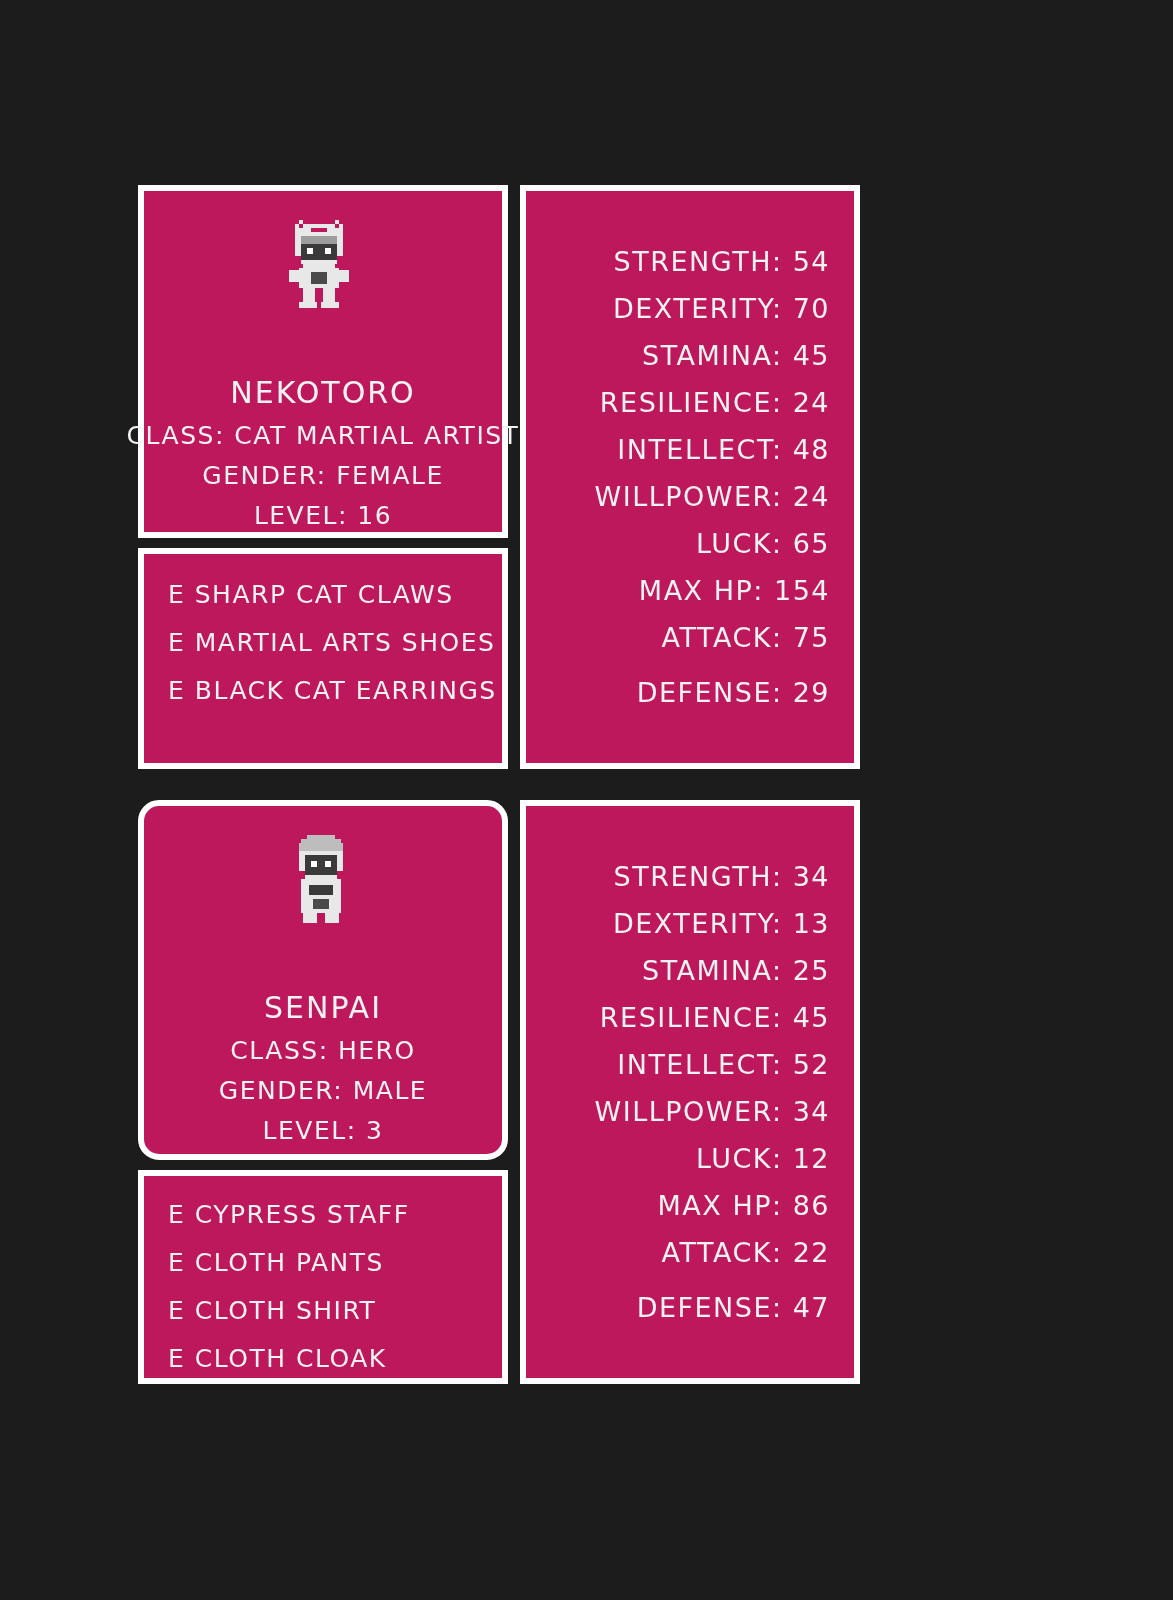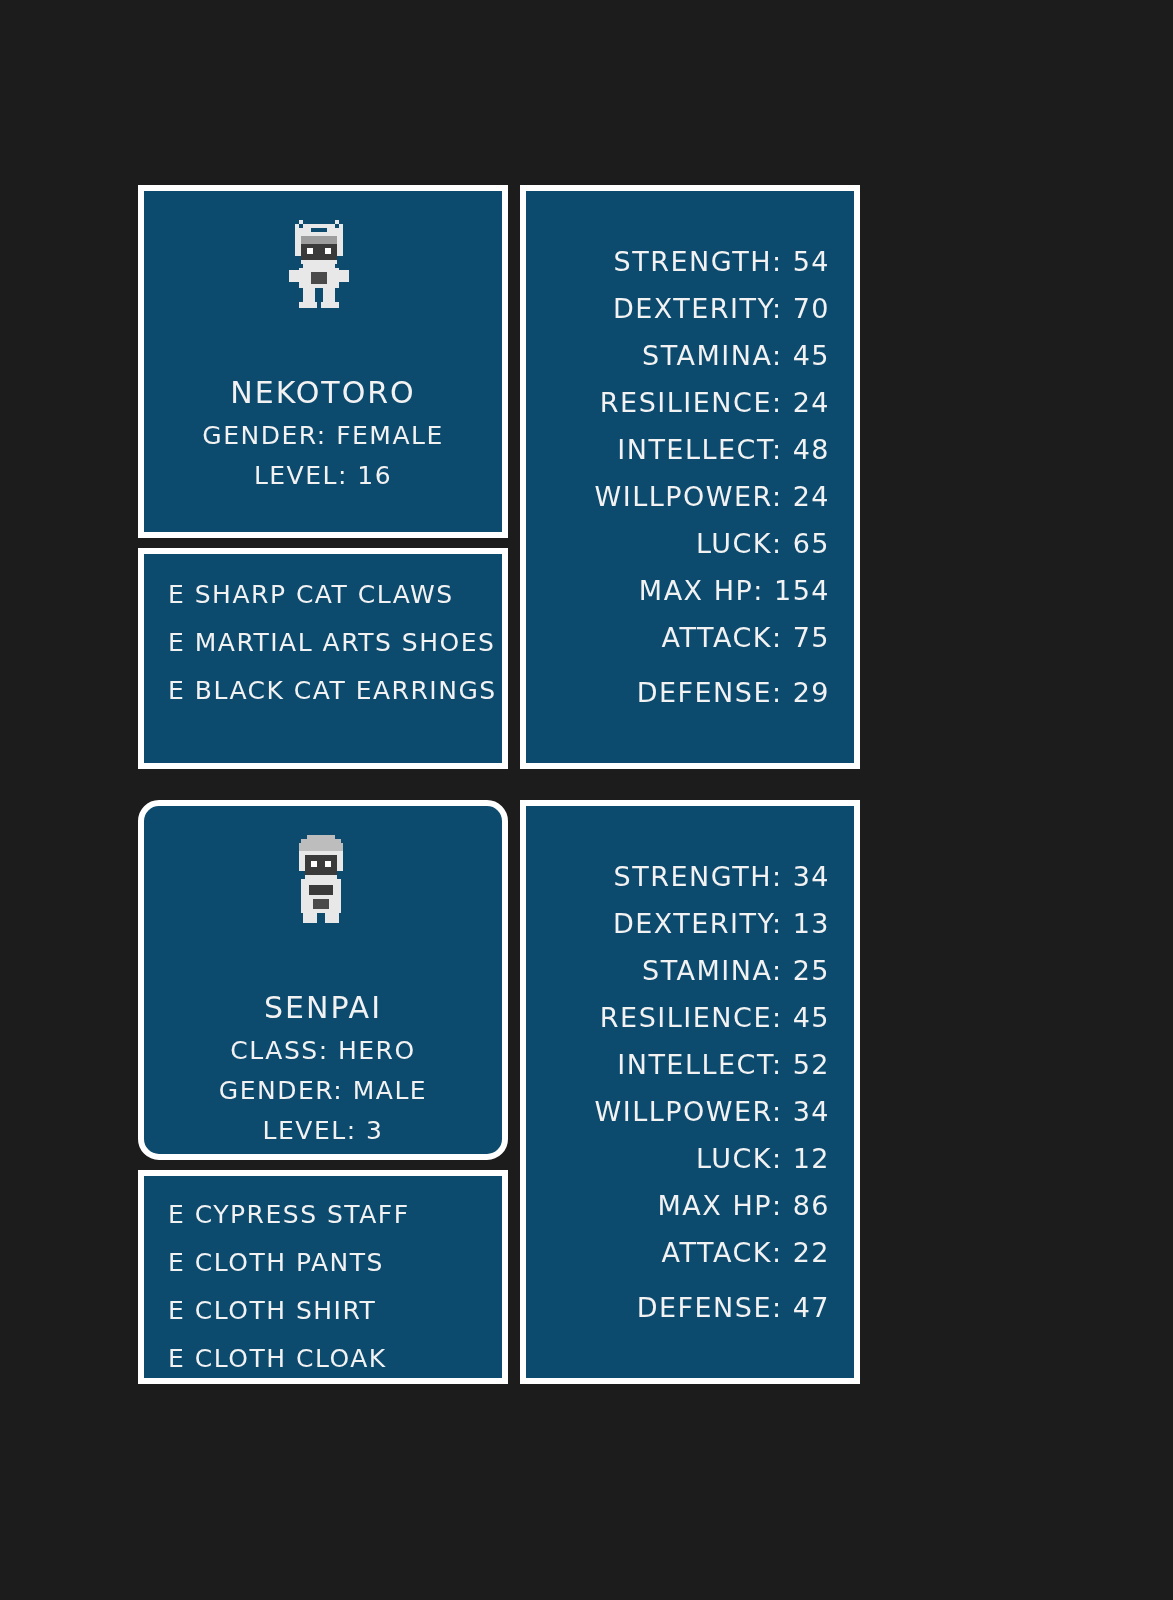--- a/index.html
+++ b/index.html
@@ -32,21 +32,21 @@
     align-items: flex-start;
     margin-bottom: 31px;
   }
   .left-col {
     width: 370px;
     display: flex;
     flex-direction: column;
   }
   .box {
     border: 6px solid #ffffff;
-    background: #0c4a6e;
+    background: #be185d;
     box-sizing: border-box;
   }
   .id-box {
     height: 353px;
     padding-top: 18px;
     display: flex;
     flex-direction: column;
     align-items: center;
   }
   .id-box.second {
@@ -171,20 +171,21 @@
                 <rect x="33" y="28" width="5" height="6"></rect>
 
                 <rect x="15" y="37" width="6" height="7"></rect>
                 <rect x="25" y="37" width="6" height="7"></rect>
                 <rect x="13" y="44" width="9" height="3"></rect>
                 <rect x="24" y="44" width="9" height="3"></rect>
               </g>
             </svg>
           </div>
           <div class="char-name">NEKOTORO</div>
+          <div class="char-line">CLASS: CAT MARTIAL ARTIST</div>
           <div class="char-line">GENDER: FEMALE</div>
           <div class="char-line">LEVEL: 16</div>
         </div>
         <div class="box equip-box">
           <div class="equip-line">E SHARP CAT CLAWS</div>
           <div class="equip-line">E MARTIAL ARTS SHOES</div>
           <div class="equip-line">E BLACK CAT EARRINGS</div>
         </div>
       </div>
       <div class="box stats-box">

